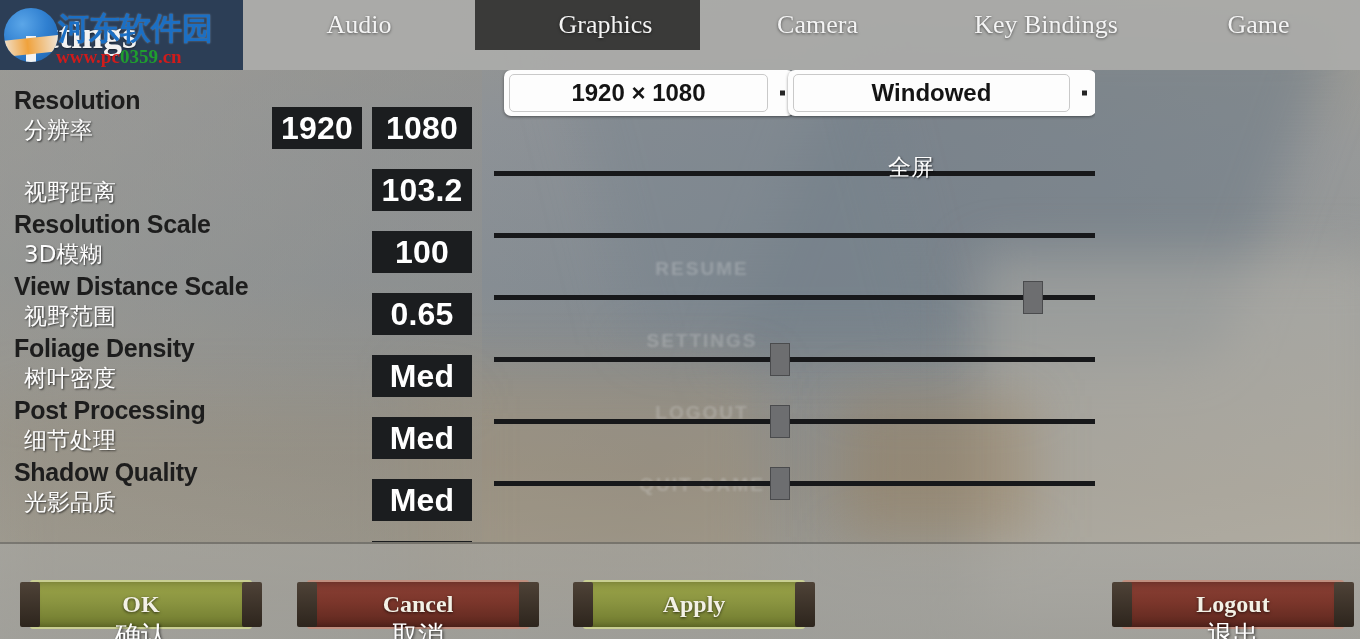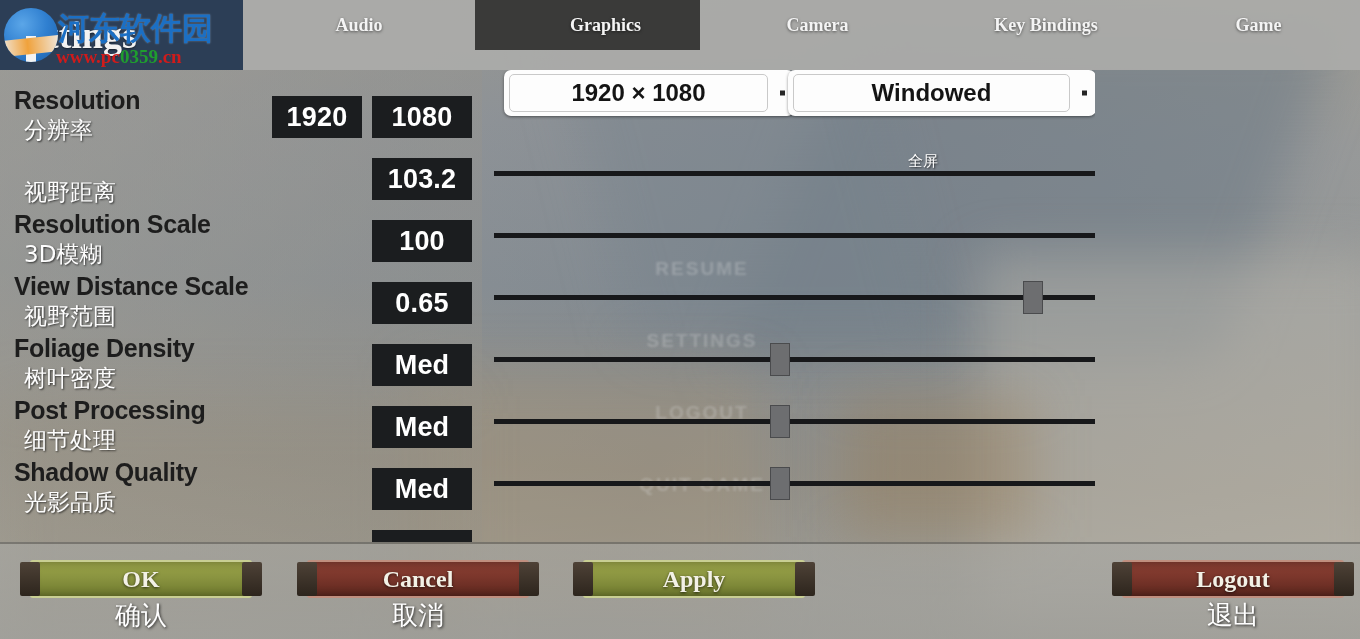--- a/index.html
+++ b/index.html
@@ -53,21 +53,21 @@
   #settings-title {
     font-size: 38px; font-weight: 700; color: #f2f2f2;
     font-family: "Liberation Serif", serif;
     letter-spacing: 0px; padding-left: 8px;
     text-shadow: 0 1px 2px rgba(0,0,0,.5);
   }
   .tab {
     position: absolute; top: 0; height: 50px;
     display: flex; align-items: center; justify-content: center;
     font-family: "Liberation Serif", serif;
-    font-size: 18px; font-weight: 700; color: #f4f4f4;
+    font-size: 26px; font-weight: 400; color: #f4f4f4;
     text-shadow: 0 1px 3px rgba(0,0,0,.55);
     cursor: pointer;
   }
   .tab.active { background: #3a3a39; padding-left: 36px; }
 
   
   #panel {
     position: absolute; left: 0; top: 70px; width: 1095px; height: 472px;
     overflow: hidden;
   }
@@ -85,24 +85,24 @@
   }
   .lbl-cn {
     position: absolute; left: 24px; top: 27px;
     font-size: 23px; font-weight: 400; color: #fdfdfd;
     font-family: "DejaVu Sans", sans-serif;
     text-shadow: 1px 1px 2px rgba(0,0,0,.65);
     white-space: nowrap;
   }
 
   .valbox {
-    position: absolute; top: 8px;
+    position: absolute; top: 19px;
     height: 42px; background: #1b1d1f;
     display: flex; align-items: center; justify-content: center;
-    color: #fff; font-size: 27px; font-weight: 700;
+    color: #fff; font-size: 32px; font-weight: 700;
     font-family: "Liberation Sans", sans-serif;
     letter-spacing: .2px;
   }
   .valbox.w { left: 272px; width: 90px; }
   .valbox.h { left: 372px; width: 100px; }
 
   
   .dd {
     position: absolute; top: 0px; height: 46px;
     background: #fdfdfd; border-radius: 7px;
@@ -116,22 +116,22 @@
     display: flex; align-items: center; justify-content: center;
     font-size: 24px; font-weight: 700; color: #141414;
   }
   .dd .caret {
     position: absolute; right: 9px; top: 50%;
     width: 5px; height: 5px; background: #262626; transform: translateY(-50%);
   }
   #dd-res { left: 504px; width: 290px; }
   #dd-mode { left: 788px; width: 308px; }
   #fullscreen-cn {
-    position: absolute; left: 908px; top: 82px;
-    font-size: 15px; color: #fff; font-family: Liberation Mono, monospace;
+    position: absolute; left: 888px; top: 82px;
+    font-size: 23px; color: #fff; font-family: Liberation Mono, monospace;
     text-shadow: 1px 1px 2px rgba(0,0,0,.7);
   }
 
   
   .slider { position: absolute; left: 494px; right: 24px; top: 21px; height: 5px; }
   .track { position: absolute; left: 0; right: 0; top: 0; height: 5px; background: #17181a; }
   .thumb {
     position: absolute; top: -14px; width: 20px; height: 33px;
     background: #6d6e70; border: 1px solid #4a4b4d;
     transform: translateX(-50%); cursor: pointer;
@@ -140,21 +140,21 @@
   
   #divider {
     position: absolute; left: 0; top: 542px; width: 1360px; height: 2px;
     background: rgba(90,90,88,.55);
   }
   #buttonbar {
     position: absolute; left: 0; top: 544px; width: 1360px; height: 95px;
     background: linear-gradient(180deg, rgba(166,166,162,.62), rgba(158,158,154,.72));
   }
   .gbtn {
-    position: absolute; top: 16px; width: 250px; height: 38px;
+    position: absolute; top: 36px; width: 250px; height: 49px;
     cursor: pointer;
   }
   .gbtn .plate {
     position: absolute; left: 14px; right: 14px; top: 0; bottom: 0;
     border-radius: 3px;
     display: flex; align-items: center; justify-content: center;
   }
   .gbtn.green .plate {
     background: linear-gradient(180deg, #9aa348 0%, #8a9440 45%, #6f7a2e 100%);
     border: 2px solid #c9cf93;

